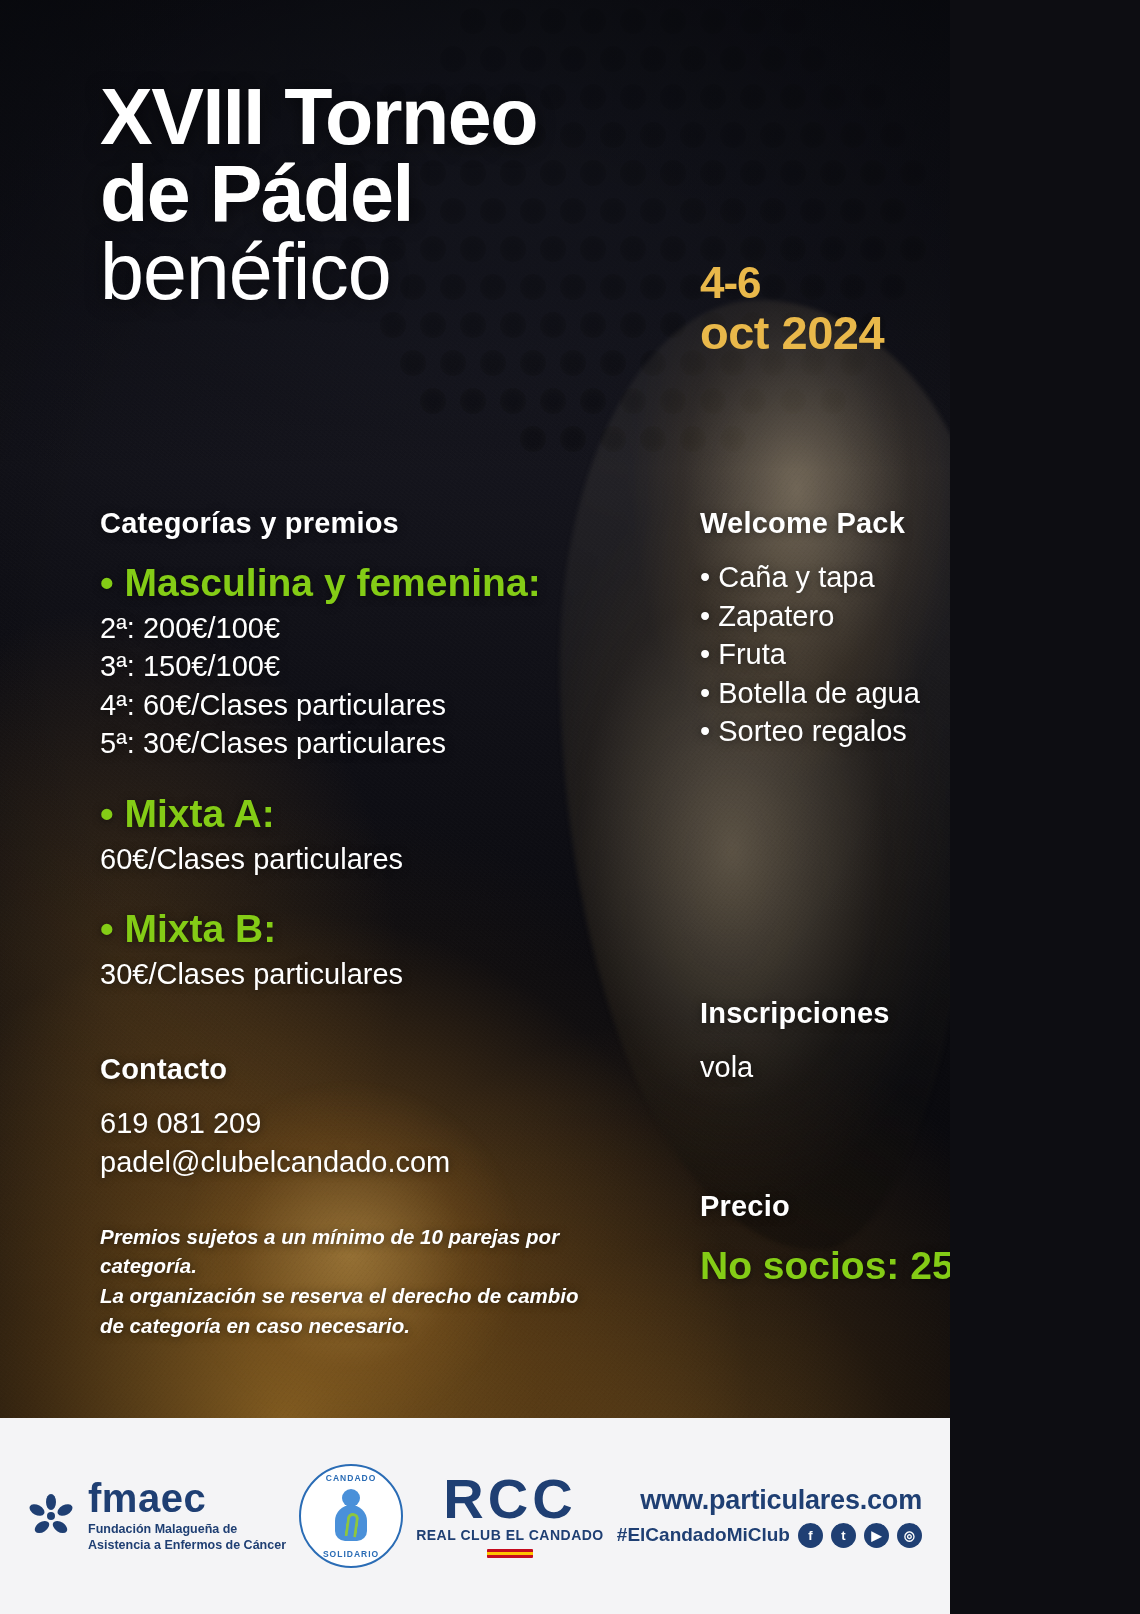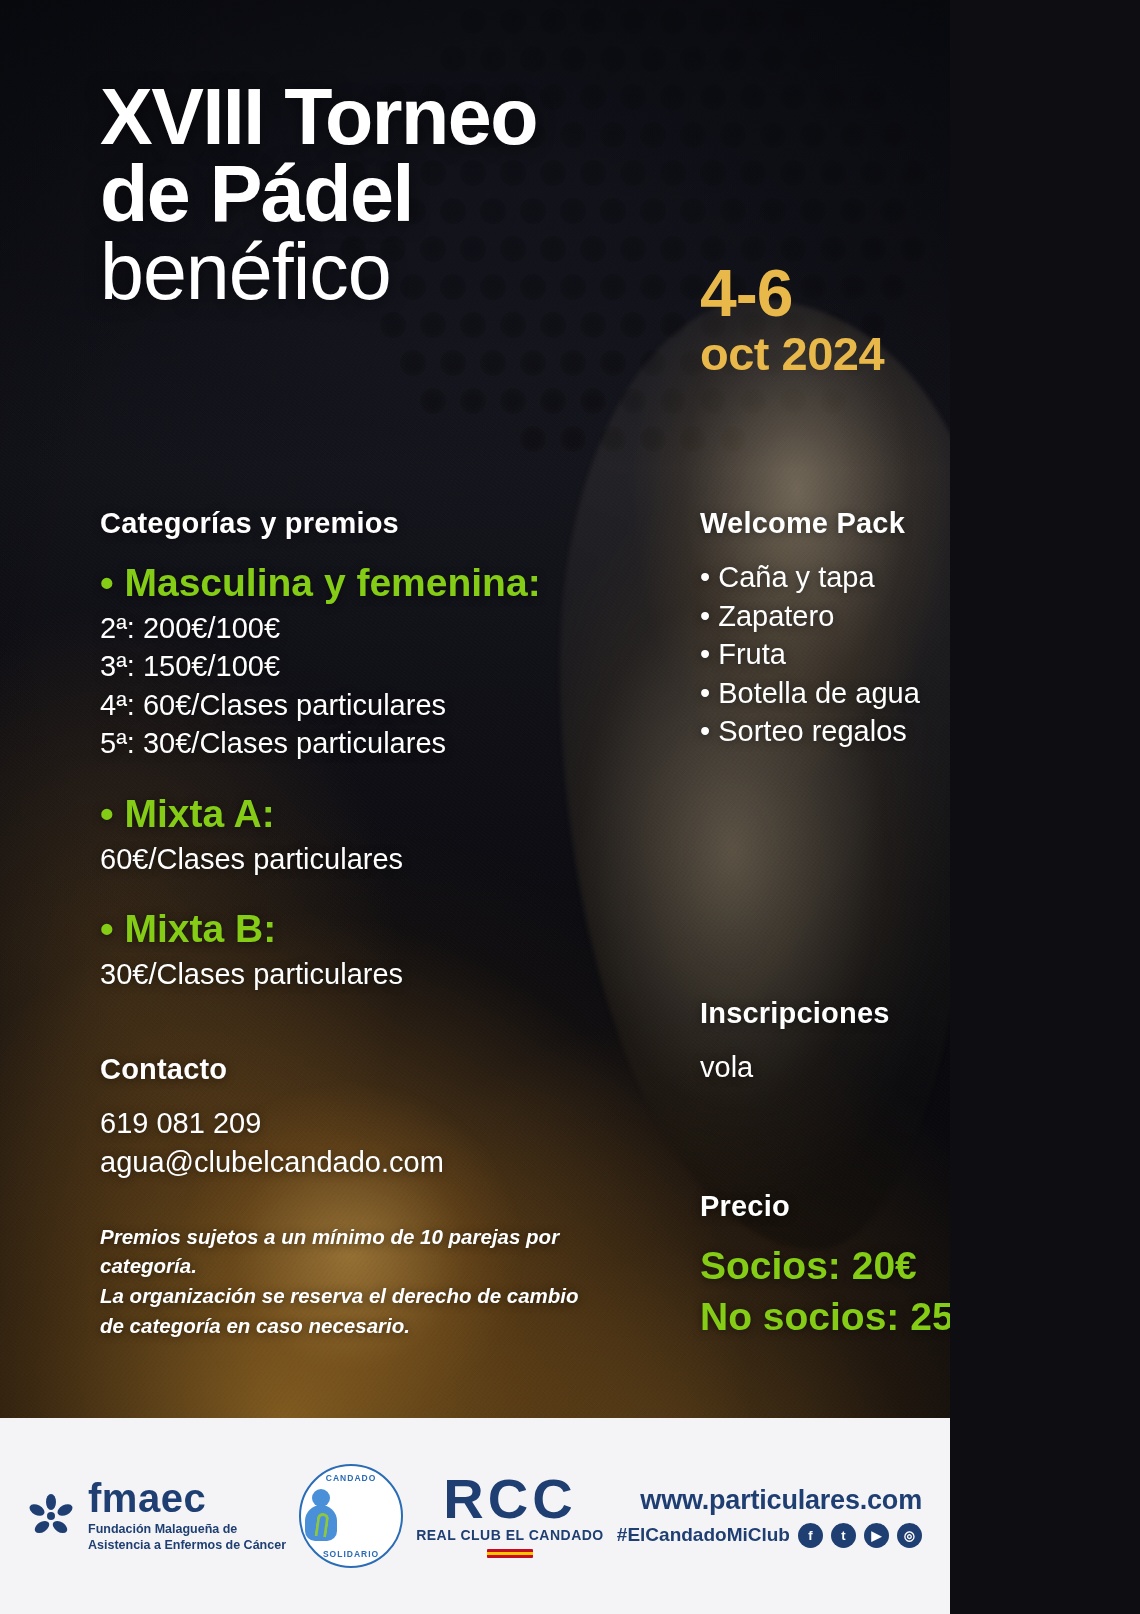--- a/index.html
+++ b/index.html
@@ -80,21 +80,21 @@
     font-weight: 700;
     font-size: 79px;
     line-height: 0.98;
     letter-spacing: -1.5px;
     text-shadow: 0 2px 18px rgba(0,0,0,.55);
   }
   .title-line.l3 { font-weight: 400; letter-spacing: -1px; }
 
   .date-block { position: absolute; left: 700px; top: 262px; }
   .date-big {
-    color: #e9b84a; font-weight: 700; font-size: 66px; line-height: .95;
+    color: #e9b84a; font-weight: 700; font-size: 44px; line-height: .95;
     letter-spacing: -1px;
   }
   .date-small {
     color: #e9b84a; font-weight: 700; font-size: 47px; line-height: 1.05;
     letter-spacing: -.5px; margin-top: 4px;
   }
 
   .col-left { position: absolute; left: 100px; top: 487px; width: 500px; }
   .col-right { position: absolute; left: 700px; top: 487px; width: 340px; }
 
@@ -139,21 +139,21 @@
   .fmaec-text .fm-name {
     font-size: 40px; font-weight: 700; color: #1f3f73; line-height: 1; letter-spacing: .5px;
   }
   .fmaec-text .fm-sub {
     font-size: 12.5px; color: #1f3f73; line-height: 1.25; margin-top: 4px; font-weight: 700;
   }
 
   .candado-badge {
     width: 104px; height: 104px; border-radius: 50%;
     border: 2px solid #2a6cb5; position: relative;
-    display: flex; align-items: center; 
+    display: flex; align-items: center; justify-content: center;
     background: #fff;
   }
   .candado-badge .ring-text {
     position: absolute; inset: 0;
     font-size: 8.5px; color: #2a6cb5; font-weight: 700; letter-spacing: 1px;
   }
   .candado-badge .ring-text span { position: absolute; left: 0; right: 0; text-align: center; }
   .candado-badge .ring-text .top { top: 7px; }
   .candado-badge .ring-text .bot { bottom: 7px; }
   .candado-badge .figure {
@@ -385,42 +385,41 @@
       <div class="bullet-strong">• Mixta A:</div>
       <div class="row">60€/Clases particulares</div>
 
       <div class="gap-sm"></div>
       <div class="bullet-strong">• Mixta B:</div>
       <div class="row">30€/Clases particulares</div>
 
       <div class="gap-md"></div>
       <h2 class="sec contact-title">Contacto</h2>
       <div class="row">619 081 209</div>
-      <div class="row">agua@clubelcandado.com</div>
+      <div class="row">padel@clubelcandado.com</div>
 
       <div class="gap-md"></div>
       <div class="fineprint">Premios sujetos a un mínimo de 10 parejas por categoría.</div>
       <div class="fineprint">La organización se reserva el derecho de cambio de categoría en caso necesario.</div>
     </div>
 
     <div class="col-right">
       <h2 class="sec">Welcome Pack</h2>
       <div class="li">• Caña y tapa</div>
       <div class="li">• Zapatero</div>
       <div class="li">• Fruta</div>
       <div class="li">• Botella de agua</div>
       <div class="li">• Sorteo regalos</div>
 
       <div style="height:226px"></div>
       <h2 class="sec">Inscripciones</h2>
       <div class="row">vola</div>
 
       <div style="height:84px"></div>
       <h2 class="sec">Precio</h2>
-      <div class="bullet-strong">Socios: 20€</div>
       <div class="bullet-strong">No socios: 25€</div>
     </div>
 
   </div>
 
   <div class="footer">
     <div class="footer-inner">
 
       <div class="fmaec">
         <div class="fmaec-mark">

